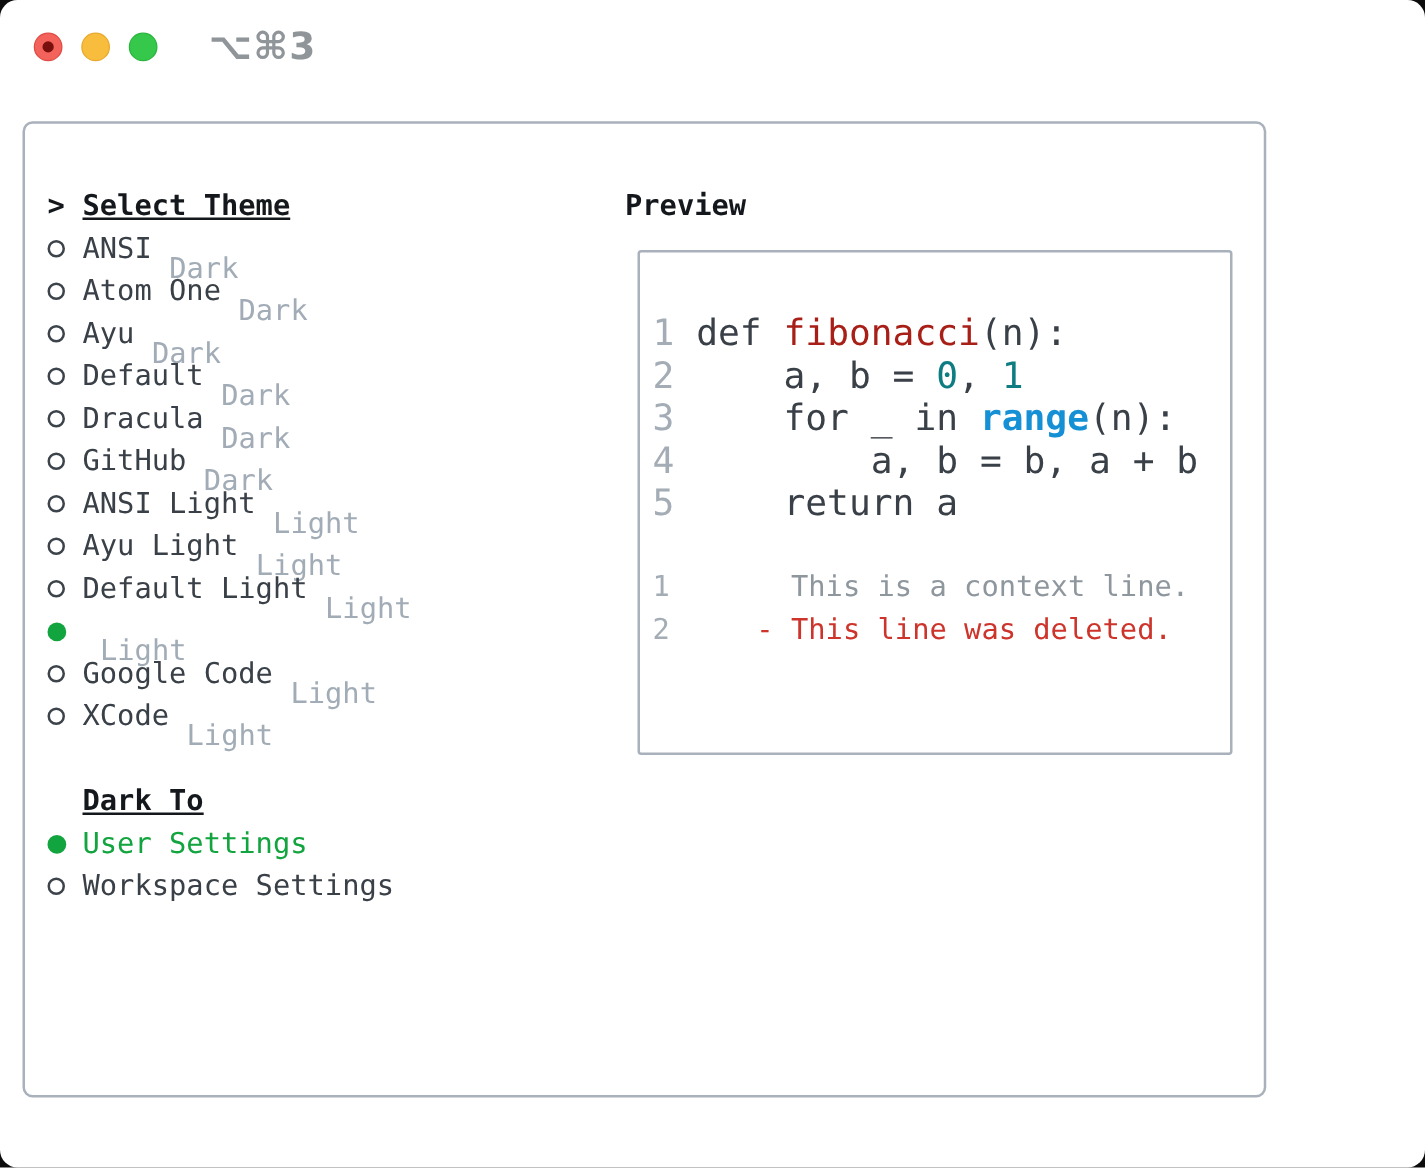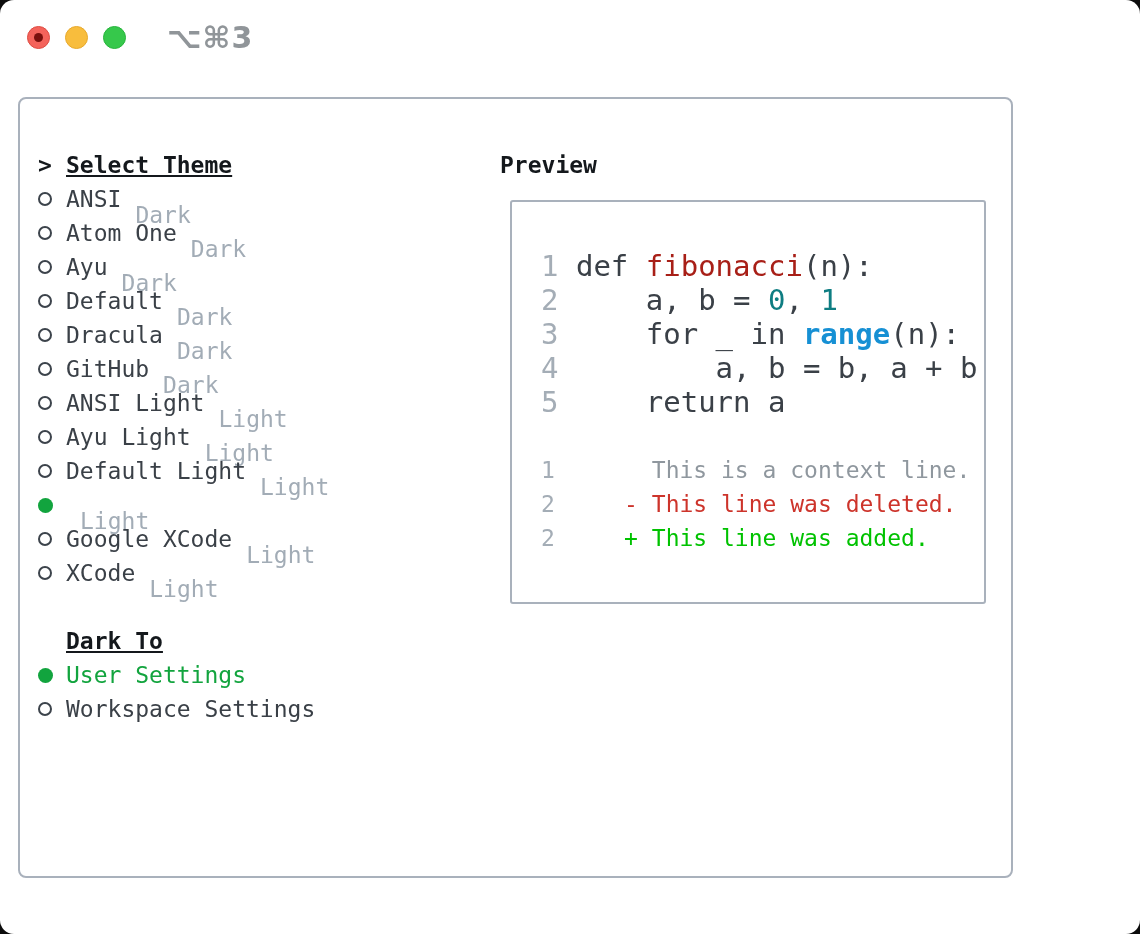--- a/index.html
+++ b/index.html
@@ -69,21 +69,21 @@
   
   .preview-title{
     position:absolute;left:480px;top:49px;height:34px;line-height:34px;
     font-size:23px;font-weight:bold;color:var(--text-header);
   }
   .preview-box{
     position:absolute;left:490px;top:101px;width:476px;height:404px;
     border:2px solid var(--border);border-radius:3px;box-sizing:border-box;
   }
   .pv-lines{position:absolute;left:10px;top:47px;right:0;}
-  .pv-line{height:34px;line-height:34px;white-space:pre;margin-left:19px;}
+  .pv-line{height:34px;line-height:34px;white-space:pre;}
   .pv-line.code{font-size:29px;}
   .pv-line.diff{font-size:23px;}
   .ln{color:var(--line-number);}
   .c-code{color:var(--text-dark);}
   .c-fn{color:var(--syntax-function);}
   .c-call{color:var(--syntax-call);font-weight:bold;}
   .c-lit{color:var(--syntax-literal);}
   .c-ctx{color:var(--diff-context);}
   .c-del{color:var(--diff-deleted);}
   .c-add{color:var(--diff-added);}
@@ -164,21 +164,21 @@
     <span class="tag">Light</span>
   </div>
 
   <div class="row item">
     <span class="marker"><span class="radio on"></span></span>
     <span class="tag">Light</span>
   </div>
 
   <div class="row item">
     <span class="marker"><span class="radio"></span></span>
-    <span class="name">Google XCode</span>
+    <span class="name">Google Code</span>
     <span class="tag">Light</span>
   </div>
 
   <div class="row item">
     <span class="marker"><span class="radio"></span></span>
     <span class="name">XCode</span>
     <span class="tag">Light</span>
   </div>
 </div>
       <div class="spacer"></div>
@@ -207,18 +207,17 @@
     <div class="preview-box">
       <div class="pv-lines" id="preview-lines">
           <div class="pv-line code"><span class="ln">1</span><span class="c-code"> def </span><span class="c-fn">fibonacci</span><span class="c-code">(n):</span></div>
           <div class="pv-line code"><span class="ln">2</span><span class="c-code">     a, b = </span><span class="c-lit">0</span><span class="c-code">, </span><span class="c-lit">1</span></div>
           <div class="pv-line code"><span class="ln">3</span><span class="c-code">     for _ in </span><span class="c-call">range</span><span class="c-code">(n):</span></div>
           <div class="pv-line code"><span class="ln">4</span><span class="c-code">         a, b = b, a + b</span></div>
           <div class="pv-line code"><span class="ln">5</span><span class="c-code">     return a</span></div>
           <div class="pv-line "></div>
           <div class="pv-line diff"><span class="ln">1</span><span class="c-ctx">       This is a context line.</span></div>
           <div class="pv-line diff"><span class="ln">2</span><span class="c-del">     - This line was deleted.</span></div>
-          <div class="pv-line diff"><span class="ln">2</span><span class="c-add">     + This line was added.</span></div>
         </div>
     </div>
 
   </div>
 </div>
 
 </body></html>

